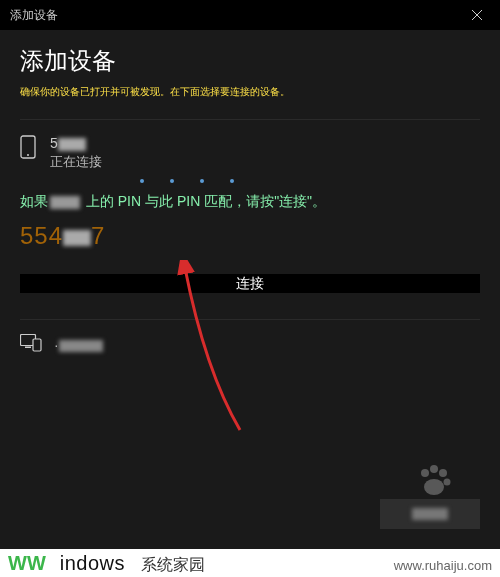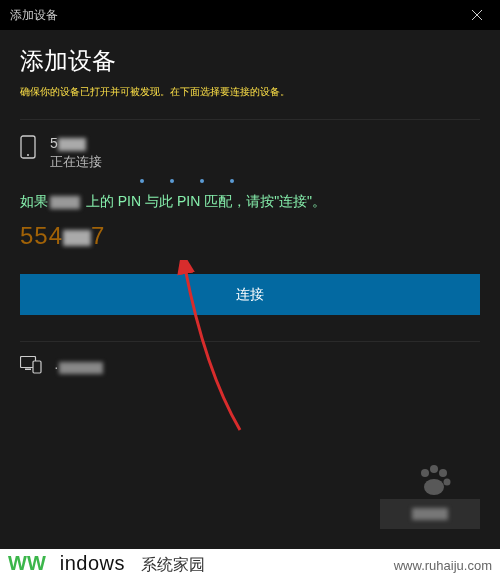--- a/index.html
+++ b/index.html
@@ -19,21 +19,21 @@
     .device-name{font-size:14px;color:#ccc}
     .device-name-blur{display:inline-block;width:28px;height:13px;background:#aaa;filter:blur(2px);vertical-align:middle}
     .device-status{font-size:13px;color:#b8b8b8;margin-top:2px}
     .dots{display:flex;gap:26px;margin:8px 0 6px 120px}
     .dot{width:4px;height:4px;border-radius:50%;background:#5b9bd5}
     .pin-text{font-size:14px;color:#86efac;margin:8px 0 0 0;line-height:1.5}
     .pin-text .blur{display:inline-block;width:30px;height:13px;background:#999;filter:blur(2px);vertical-align:middle;margin:0 2px}
     .pin-value{font-size:24px;color:#a16207;margin:10px 0 24px 0;letter-spacing:1px}
     .pin-value .blur{display:inline-block;width:28px;height:16px;background:#aaa;filter:blur(2px);vertical-align:middle}
     .buttons{display:flex;gap:8px;margin-top:4px}
-    .btn{flex:1;height:41px;background:#0369a1;border:none;color:#fff;font-size:14px;cursor:pointer;display:flex;align-items:center;justify-content:center}
+    .btn{flex:1;height:19px;background:#000000;border:none;color:#fff;font-size:14px;cursor:pointer;display:flex;align-items:center;justify-content:center}
     .device-other{display:flex;gap:12px;align-items:center;padding:14px 0;border-top:1px solid #2a2a2a;margin-top:18px}
     .device-other-icon{width:22px;flex-shrink:0}
     .device-other-name{font-size:14px;color:#bbb}
     .device-other-name .blur{display:inline-block;width:44px;height:12px;background:#888;filter:blur(2px);vertical-align:middle}
     .arrow{position:absolute;left:130px;top:260px;pointer-events:none}
     .bottom-btn{position:absolute;right:20px;bottom:48px;width:100px;height:30px;background:#2e2e2e;display:flex;align-items:center;justify-content:center;font-size:13px;color:#8a8a8a}
     .bottom-btn .blur{display:inline-block;width:36px;height:12px;background:#777;filter:blur(2px)}
     .paw{position:absolute;right:46px;bottom:72px;opacity:.35}
     .paw svg{width:40px;height:40px}
     .watermark{position:absolute;left:0;bottom:0;width:100%;background:#fff;color:#111;padding:4px 8px;display:flex;align-items:baseline;gap:14px;font-size:20px;line-height:1}

